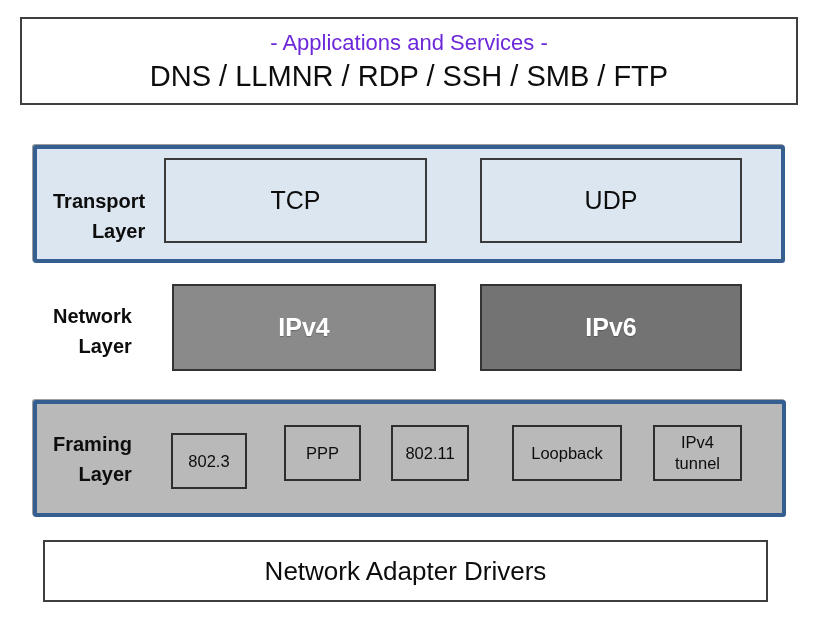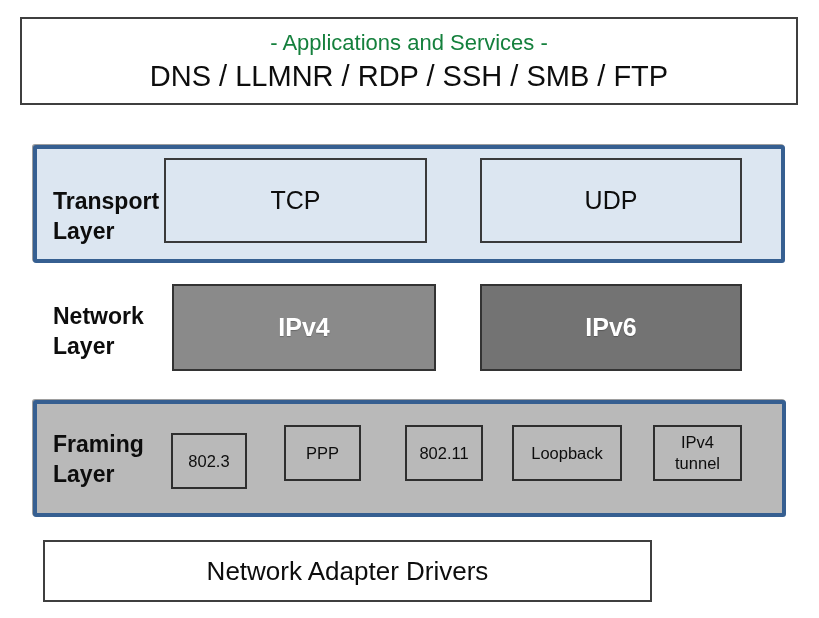--- a/index.html
+++ b/index.html
@@ -13,33 +13,33 @@
   }
   .abs{position:absolute;box-sizing:border-box;}
   .center{display:flex;align-items:center;justify-content:center;text-align:center;}
 
   
   .apps-box{
     left:20px;top:17px;width:778px;height:88px;
     background:#ffffff;border:2px solid #3f3f3f;
     display:flex;flex-direction:column;align-items:center;justify-content:center;
   }
-  .apps-line1{font-size:22px;line-height:30px;color:#15803d;}
+  .apps-line1{font-size:22px;line-height:30px;color:#6d28d9;}
   .apps-line2{font-size:29px;line-height:36px;color:#0d0d0d;}
 
   
   .layer-outer{
     border:4px solid #365f91;border-radius:3px;
     box-shadow:-1px -1px 0 rgba(40,40,40,.45);
   }
   .transport-outer{left:33px;top:145px;width:752px;height:118px;background:#dce6f1;}
   .framing-outer{left:33px;top:400px;width:753px;height:117px;background:#b9b9b9;}
 
   .layer-label{
-    font-size:23px;font-weight:600;line-height:30px;color:#0d0d0d;
+    font-size:20px;font-weight:600;line-height:30px;color:#0d0d0d;text-align:right;
   }
   .transport-label{left:53px;top:186px;}
   .network-label{left:53px;top:301px;}
   .framing-label{left:53px;top:429px;}
 
   
   .proto-box{
     background:#dce6f1;border:2px solid #3a3a3a;
     font-size:25px;color:#0d0d0d;
   }
@@ -56,27 +56,27 @@
   .ipv6-box{left:480px;top:284px;width:262px;height:87px;background:#737373;}
 
   
   .frame-box{
     background:#b9b9b9;border:2px solid #2e2e2e;
     font-size:16.5px;line-height:21px;color:#0d0d0d;
     top:425px;height:56px;white-space:pre-line;
   }
   .f-8023{left:171px;width:76px;margin-top:8px;}
   .f-ppp{left:284px;width:77px;}
-  .f-80211{left:405px;width:78px;}
+  .f-80211{left:391px;width:78px;}
   .f-loopback{left:512px;width:110px;}
   .f-ipv4tunnel{left:653px;width:89px;}
 
   
   .drivers-box{
-    left:43px;top:540px;width:609px;height:62px;
+    left:43px;top:540px;width:725px;height:62px;
     background:#ffffff;border:2px solid #3f3f3f;
     font-size:26px;color:#0d0d0d;
   }
 </style>
 </head>
 <body>
 
 <div class="canvas">
 
   <div class="abs apps-box">

